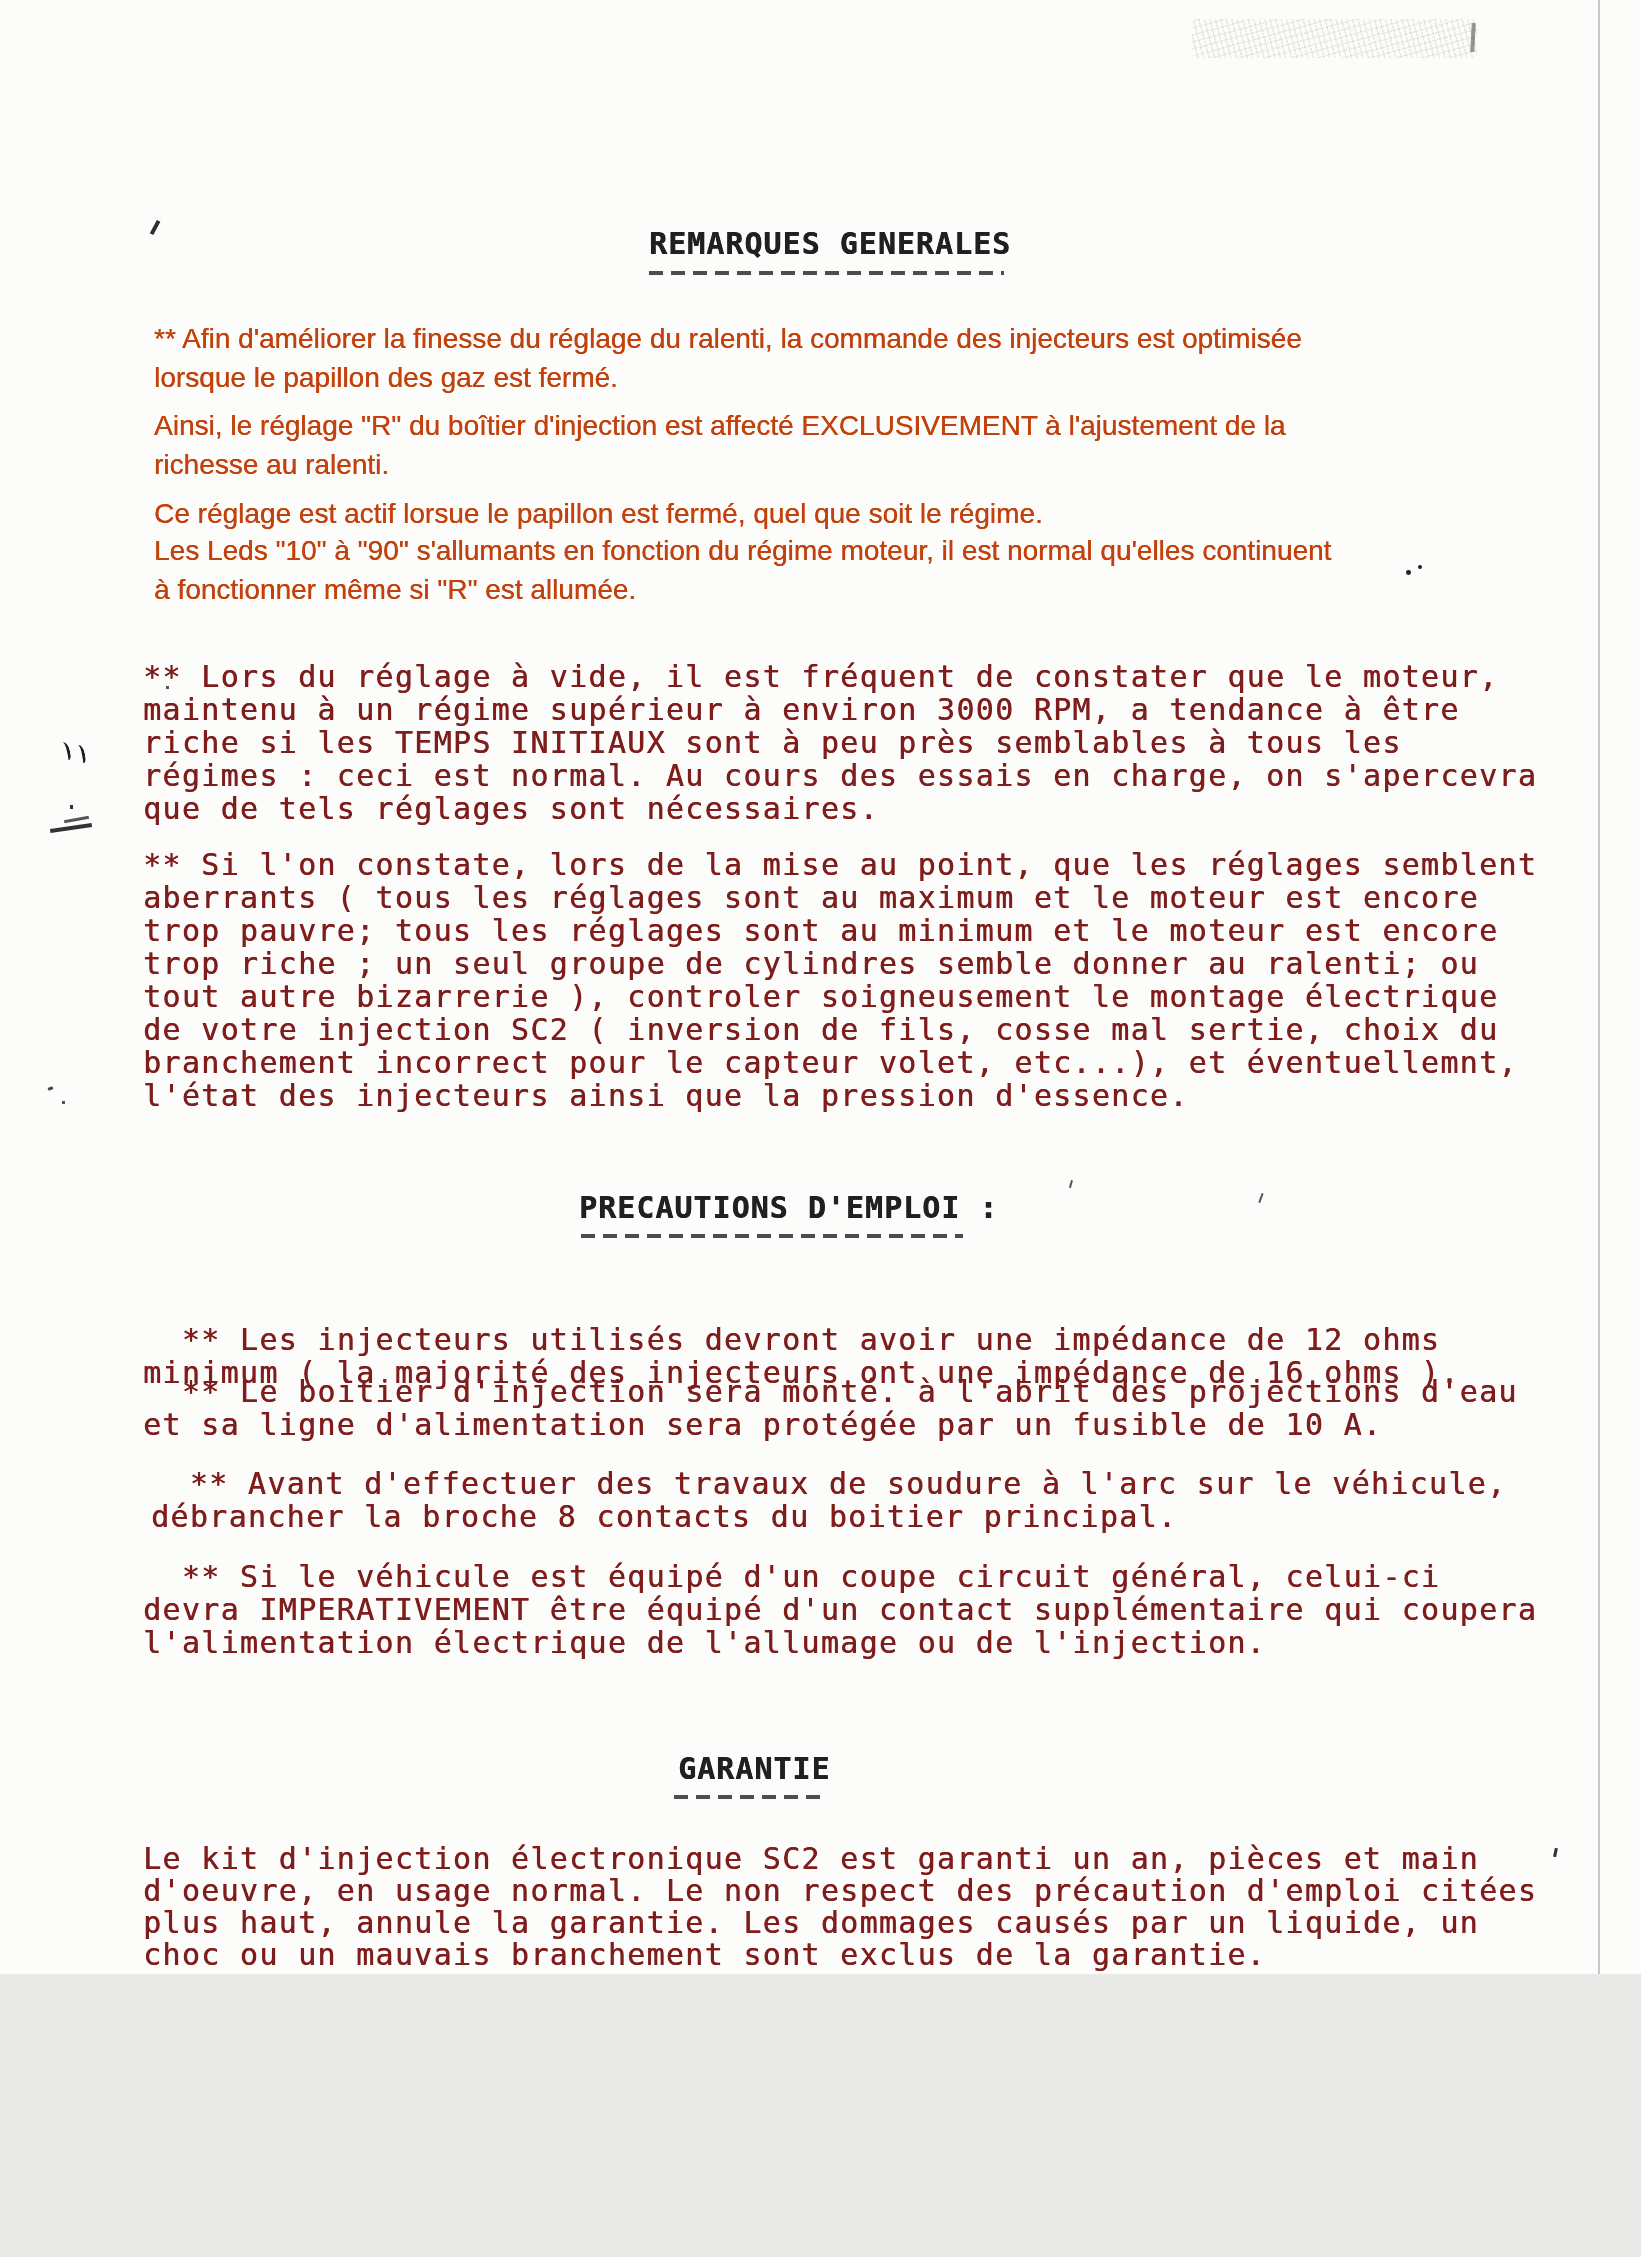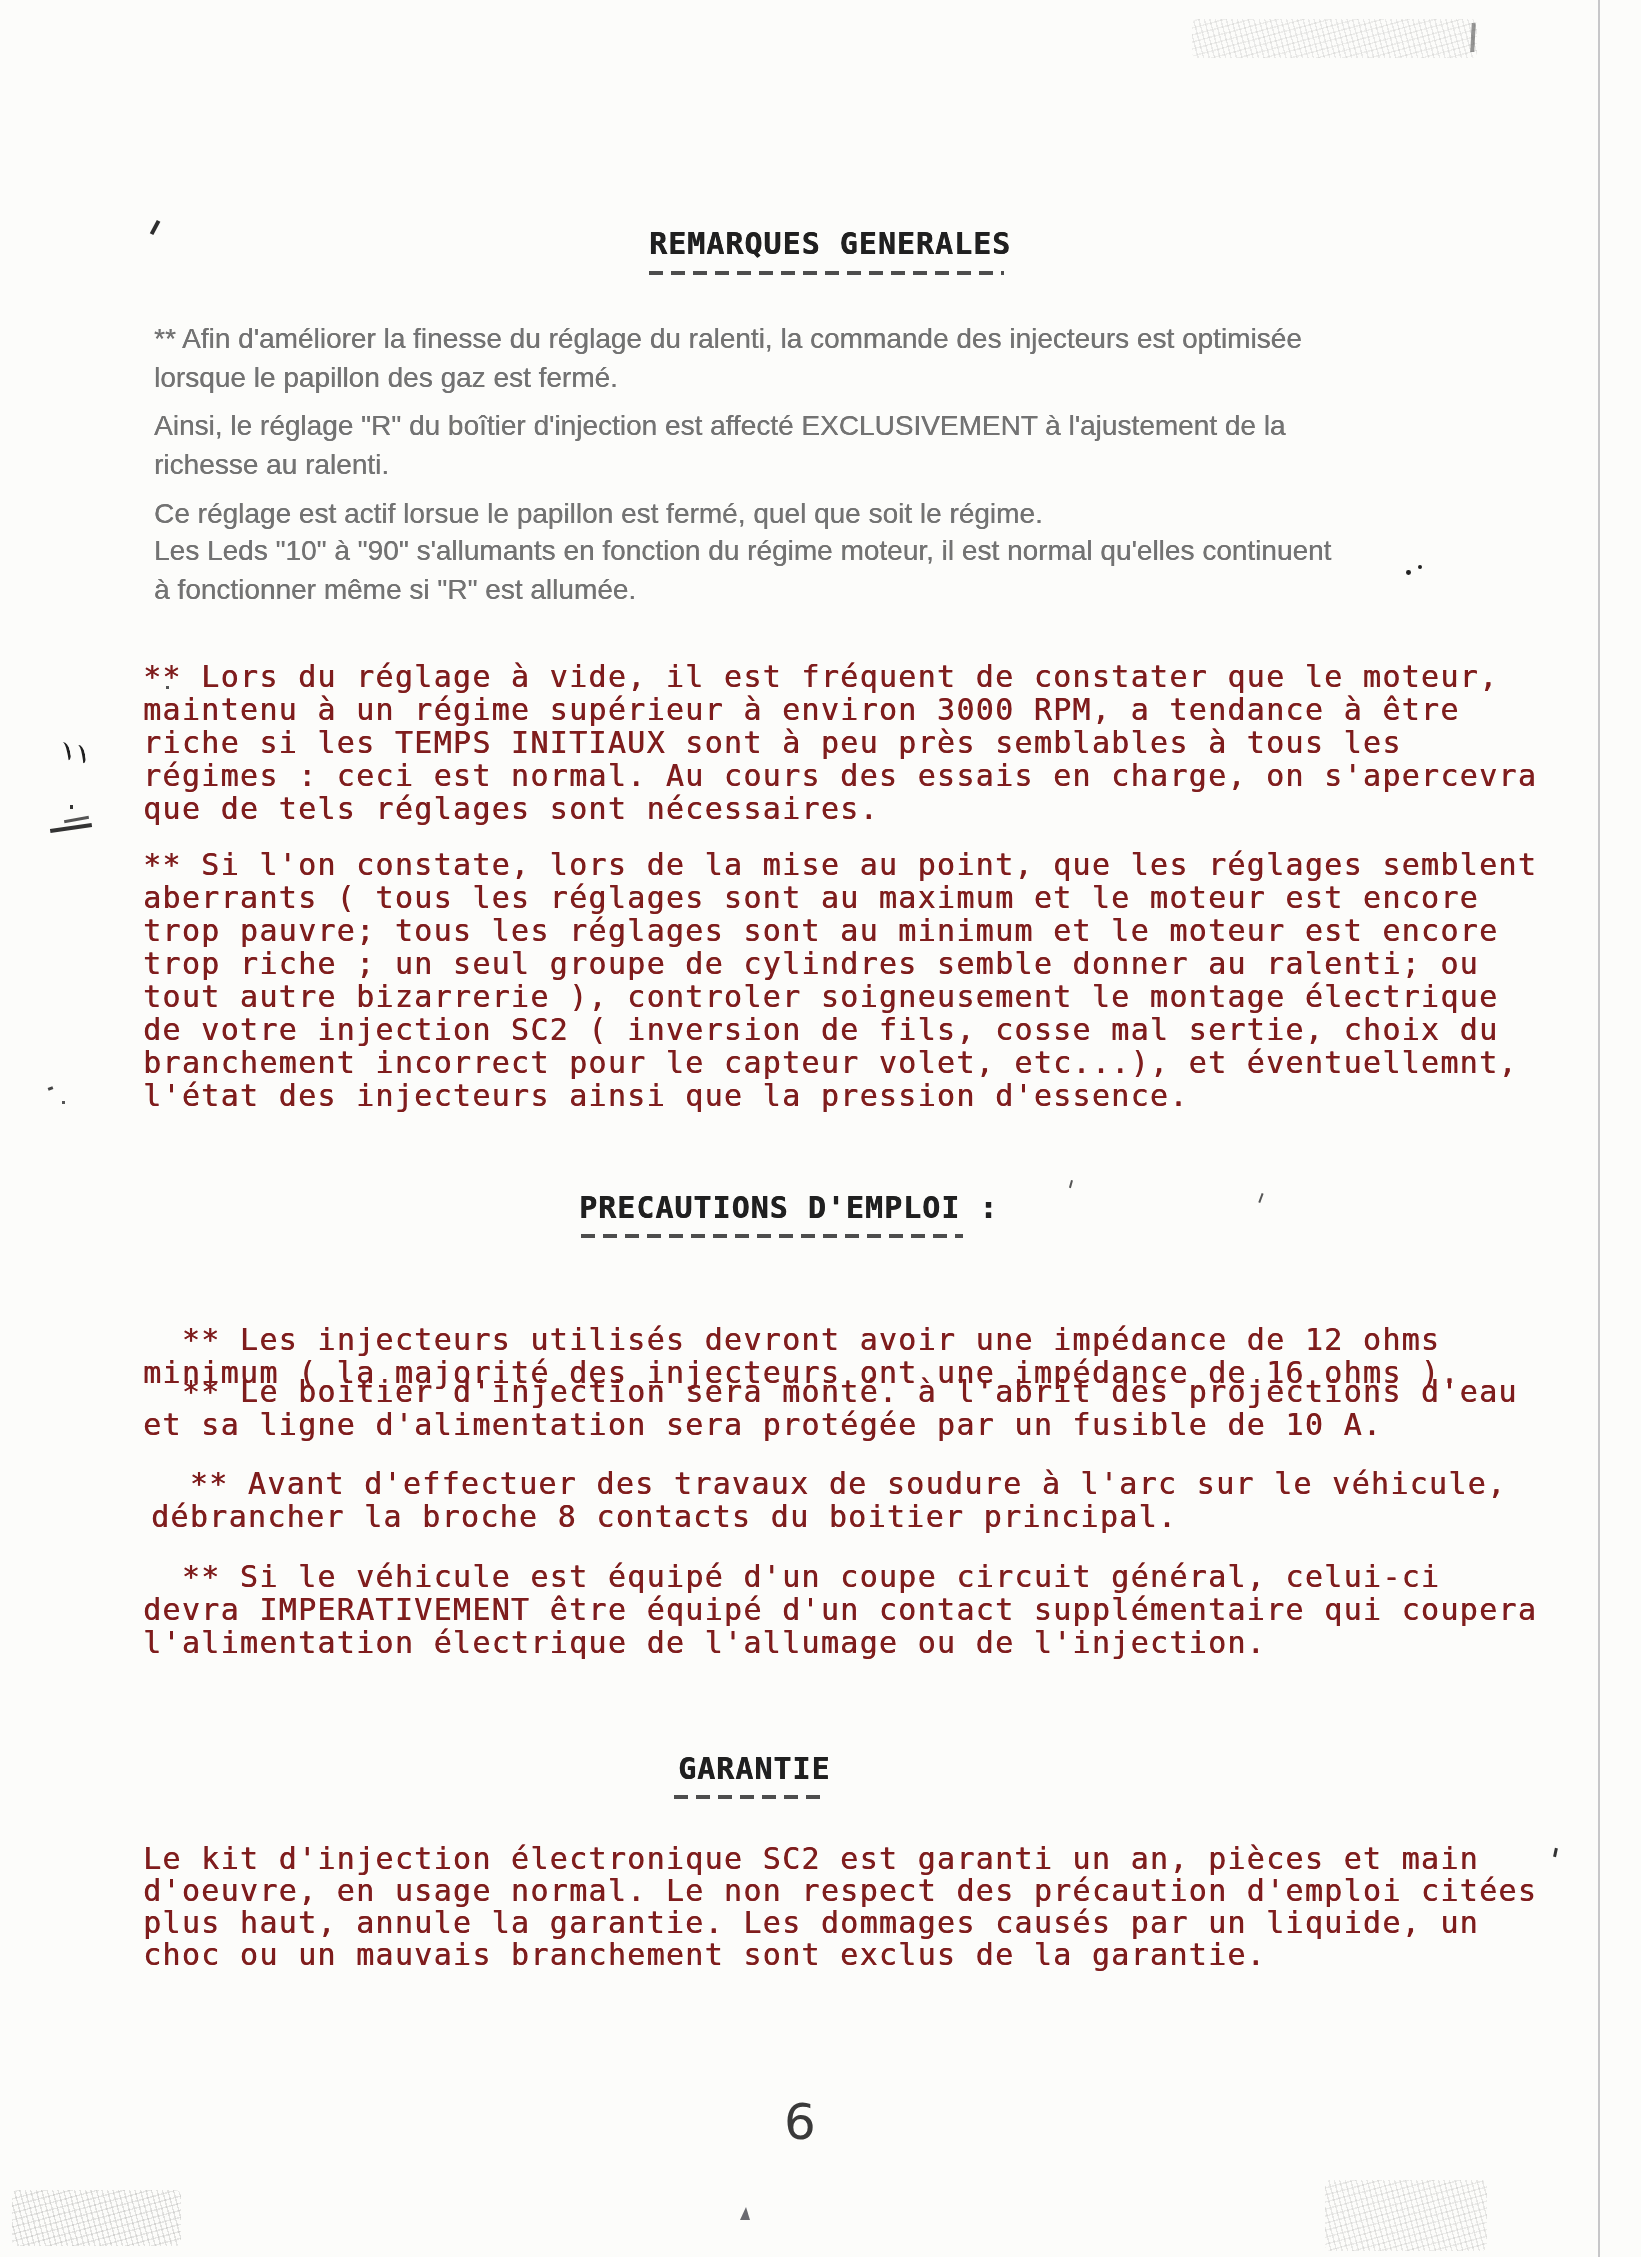--- a/index.html
+++ b/index.html
@@ -4,34 +4,34 @@
 <style>
   * { box-sizing: border-box; }
   html, body { margin: 0; padding: 0; }
   body {
     width: 1641px; height: 2257px;
     background: #e9e9e7;
     font-family: "Liberation Sans", sans-serif;
   }
   .page {
     position: relative;
-    width: 1641px; height: 2257px;
+    width: 1641px; height: 1974px;
     background: #fcfcfa;
     overflow: hidden;
   }
   .para {
     position: absolute;
     margin: 0;
     white-space: pre-wrap;
   }
   .sans {
     font-family: "Liberation Sans", sans-serif;
     font-size: 28px;
     line-height: 39px;
-    color: #737373;
+    color: #c2410c;
     text-shadow: 0.3px 0 currentColor;
   }
   .mono {
     font-family: "DejaVu Sans Mono", monospace;
     font-size: 30px;
     line-height: 33px;
     letter-spacing: 1.3px;
     color: #7f1d1d;
     text-shadow: 0.5px 0 currentColor;
   }

